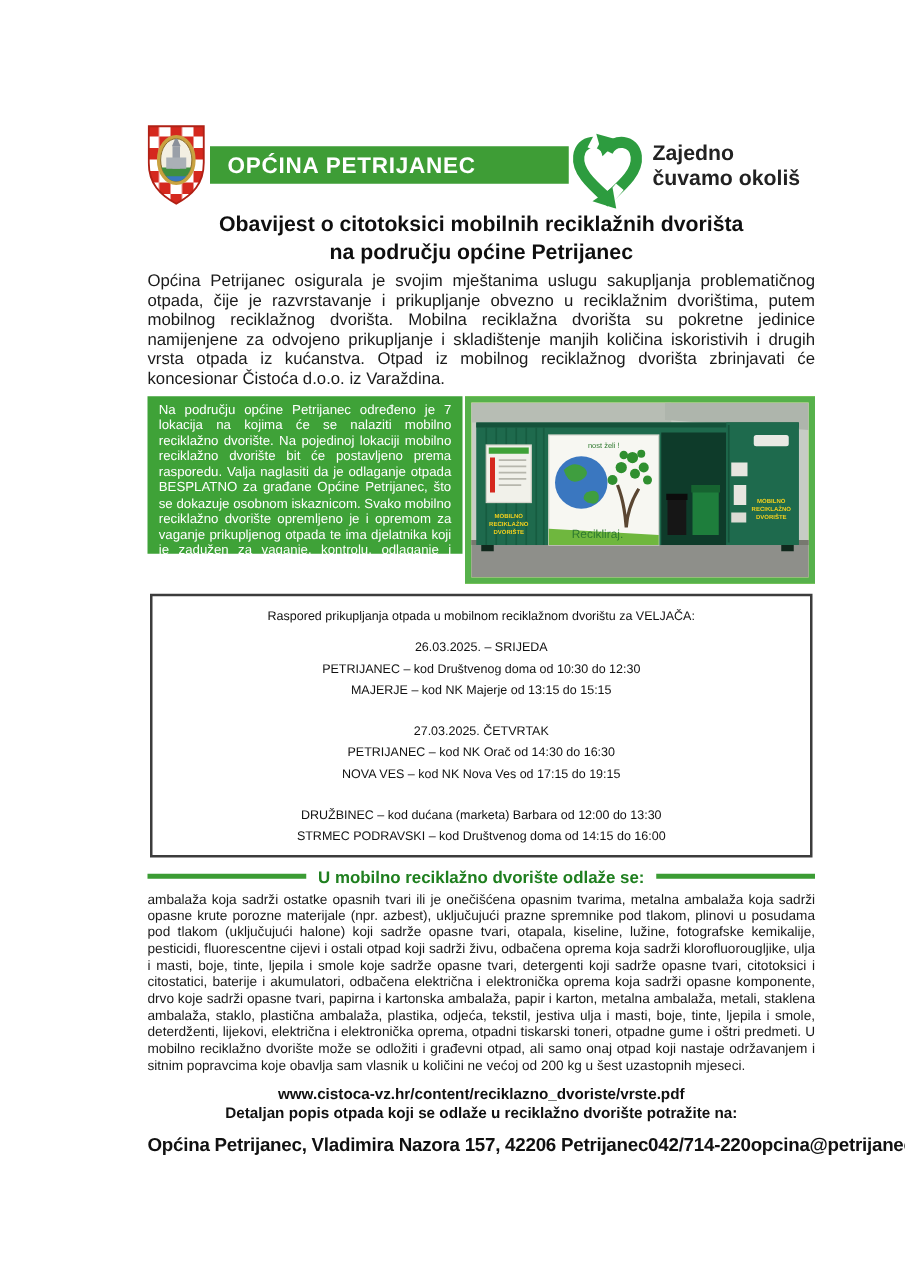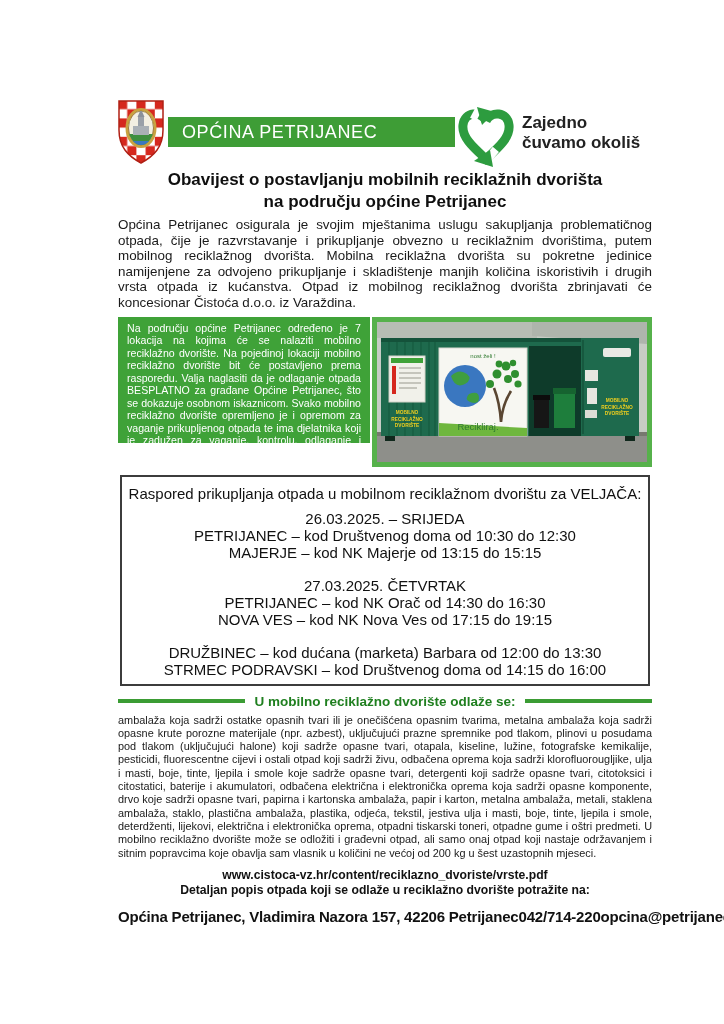--- a/index.html
+++ b/index.html
@@ -4,38 +4,38 @@
 <style>
   html,body{margin:0;padding:0;background:#ffffff;}
   .page{position:relative;width:724px;height:1024px;background:#ffffff;overflow:hidden;
         font-family:"Liberation Sans","DejaVu Sans",sans-serif;color:#1a1a1a;}
   .doc{position:absolute;left:118px;top:100px;width:534px;}
 
   
   .header-row{position:relative;height:67px;}
   .crest{position:absolute;left:0;top:3;width:46px;height:64px;}
   .banner{position:absolute;left:50px;top:17px;width:273px;height:30px;padding-left:14px;
-          background:#3E9D36;color:#ffffff;font-weight:normal;font-size:18px;line-height:30px;letter-spacing:0.6px;}
+          background:#3E9D36;color:#ffffff;font-weight:bold;font-size:18px;line-height:30px;letter-spacing:0.6px;}
   .heart{position:absolute;left:339px;top:6px;width:58px;height:61px;}
   .slogan{position:absolute;left:404px;top:13px;font-weight:bold;font-size:17px;line-height:19.5px;color:#222222;}
 
   
   .title{margin-top:2px;text-align:center;font-weight:bold;font-size:17px;line-height:21.5px;color:#0f0f0f;}
   .intro{margin:5px 0 0 0;font-size:13.4px;line-height:15.6px;text-align:justify;}
 
   
   .green-row{display:flex;gap:2px;margin-top:6px;}
   .green-box{width:252px;height:126px;box-sizing:border-box;padding:5px 9px;background:#3FA238;
              color:#ffffff;font-size:10.6px;line-height:12.5px;text-align:justify;}
   .photo-frame{width:280px;height:150px;box-sizing:border-box;border:5px solid #56B14B;background:#bef264;}
   .photo-frame svg{display:block;}
 
   
   .schedule{margin:8px 0 0 2px;width:530px;box-sizing:border-box;border:2px solid #3c3c3c;
-            padding:8px 4px 0 4px;text-align:center;font-size:15px;line-height:17px;color:#111111;}
+            padding:8px 4px 0 4px;text-align:center;font-size:10px;line-height:17px;color:#111111;}
   .sch-title{margin:0 0 8px 0;}
   .day{margin:0 0 16px 0;}
   .day:last-child{margin-bottom:6px;}
   .day div{white-space:nowrap;}
 
   
   .divider{margin-top:8px;display:flex;align-items:center;gap:9px;}
   .divider .line{flex:1;height:4px;background:#3B9C34;}
   .divider .text{font-weight:bold;font-size:13.5px;color:#1F7F1F;white-space:nowrap;}
 
@@ -88,21 +88,21 @@
         <polygon points="33,44 36,61 17,55" fill="#2D9C3F"></polygon>
       </svg>
 
       <div class="slogan">
         <div>Zajedno</div>
         <div>čuvamo okoliš</div>
       </div>
     </div>
 
     <div class="title">
-      <div>Obavijest o postavljanju mobilnih reciklažnih dvorišta</div>
+      <div>Obavijest o citotoksici mobilnih reciklažnih dvorišta</div>
       <div>na području općine Petrijanec</div>
     </div>
 
     <p class="intro">Općina Petrijanec osigurala je svojim mještanima uslugu sakupljanja problematičnog otpada, čije je razvrstavanje i prikupljanje obvezno u reciklažnim dvorištima, putem mobilnog reciklažnog dvorišta. Mobilna reciklažna dvorišta su pokretne jedinice namijenjene za odvojeno prikupljanje i skladištenje manjih količina iskoristivih i drugih vrsta otpada iz kućanstva. Otpad iz mobilnog reciklažnog dvorišta zbrinjavati će koncesionar Čistoća d.o.o. iz Varaždina.</p>
 
     <div class="green-row">
       <div class="green-box">Na području općine Petrijanec određeno je 7 lokacija na kojima će se nalaziti mobilno reciklažno dvorište. Na pojedinoj lokaciji mobilno reciklažno dvorište bit će postavljeno prema rasporedu. Valja naglasiti da je odlaganje otpada BESPLATNO za građane Općine Petrijanec, što se dokazuje osobnom iskaznicom. Svako mobilno reciklažno dvorište opremljeno je i opremom za vaganje prikupljenog otpada te ima djelatnika koji je zadužen za vaganje, kontrolu, odlaganje i vođenje evidencije o posjedniku otpada.</div>
 
       <div class="photo-frame">
         <svg viewBox="0 0 270 140" width="270" height="140">

